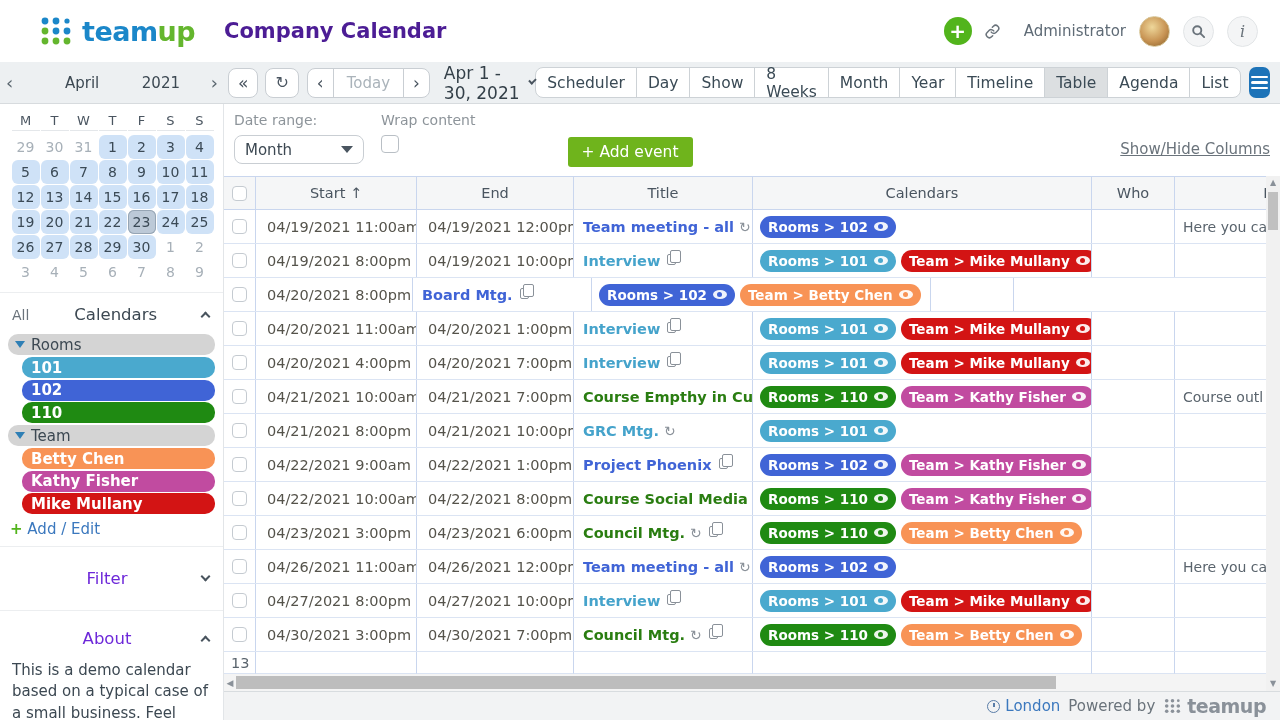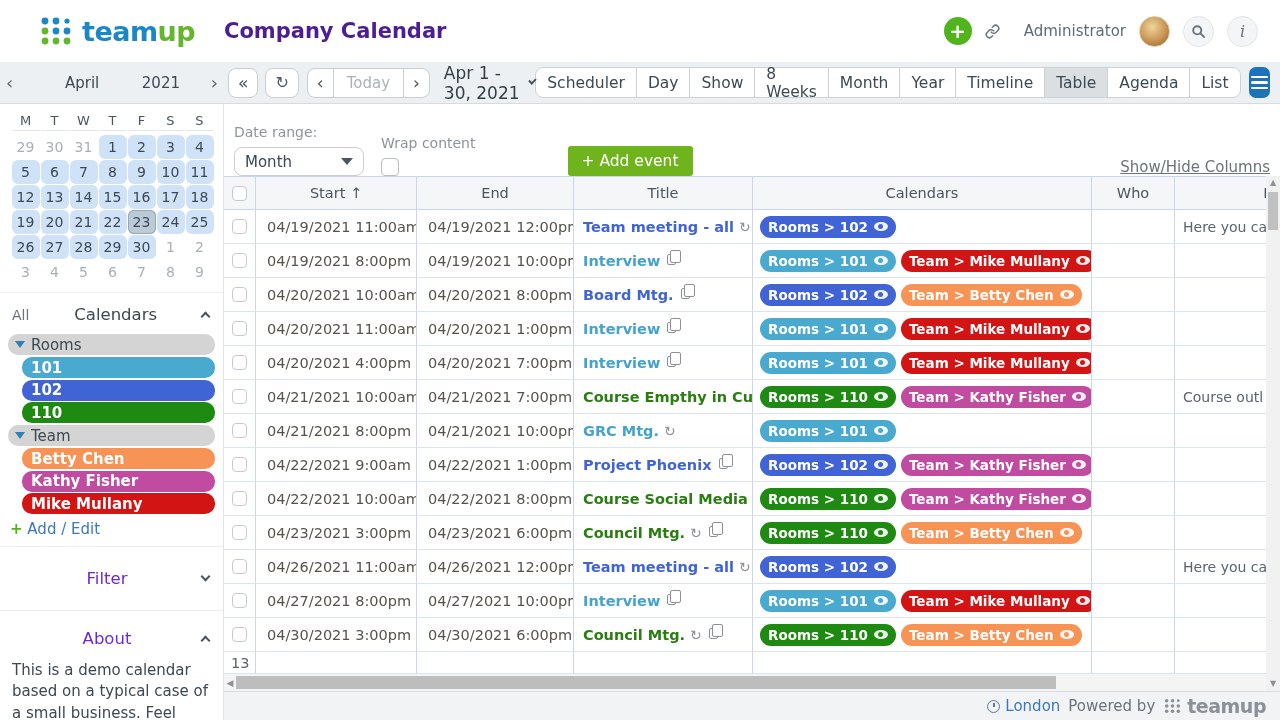--- a/index.html
+++ b/index.html
@@ -81,21 +81,21 @@
   .add-edit .lnk { color:#3b78be; }
 
   
   .side-sec { border-bottom:1px solid #eceef0; padding:14px 14px 14px 12px; }
   .sec-head { display:flex; align-items:center; }
   .sec-head .ttl { flex:1; text-align:center; font-size:16.5px; color:#6d28d9; }
   .about-text { margin-top:12px; font-size:15px; line-height:1.42; color:#3c4852; height:96px; overflow:hidden; }
   .about-text a, .lnk { color:#3b78be; text-decoration:none; }
 
   
-  .controls { height:72px; display:flex; align-items:flex-end; padding:8px 10px 0 10px; position:relative; flex-shrink:0; }
+  .controls { height:72px; display:flex; align-items:flex-start; padding:8px 10px 0 10px; position:relative; flex-shrink:0; }
   .ctl-label { color:#8d949a; font-size:14px; margin-bottom:7px; }
   .select-box { width:130px; height:29px; border:1px solid #c9ced3; border-radius:8px; background:#fff;
                 display:flex; align-items:center; padding:0 10px; font-size:15px; color:#3c4852; }
   .select-box .tri { margin-left:auto; width:0; height:0; border-left:6px solid transparent; border-right:6px solid transparent;
                      border-top:7px solid #4a5560; }
   .wrap-group { margin-left:17px; }
   .checkbox { width:18px; height:18px; border:1.5px solid #b9bfc5; border-radius:4px; background:#fff; margin-top:2px; }
   .add-event { margin-left:92px; margin-top:25px; background:#6fb41c; color:#fff; border:none; border-radius:3px;
                font-size:15.5px; padding:6px 14px; font-family:inherit; }
   .showhide { margin-left:auto; margin-top:28px; color:#6a737b; font-size:15px; text-decoration:underline; }
@@ -402,23 +402,20 @@
                     <span class="pupil" style="background: rgb(211, 20, 20);"></span>
                   </span></span>
               </div>
               <div class="tc col-who"></div>
               <div class="tc col-desc"></div>
             </div>
             <div class="trow clickable">
               <div class="tc col-check">
                 <span class="cb clickable"></span>
               </div>
-              <div class="tc col-start">
-                <span class="date-txt">04/20/2021 10:00am</span>
-              </div>
               <div class="tc col-end">
                 <span class="date-txt">04/20/2021 8:00pm</span>
               </div>
               <div class="tc col-title">
                 <span class="evt-title clickable" style="color: rgb(64, 100, 214);">Board Mtg.</span>
                 <span class="ic-copy"></span>
               </div>
               <div class="tc col-cals">
                 <span class="badge clickable" style="background: rgb(64, 100, 214);">Rooms &gt; 102<span class="eye">
                     <span class="pupil" style="background: rgb(64, 100, 214);"></span>
@@ -650,21 +647,21 @@
               <div class="tc col-desc"></div>
             </div>
             <div class="trow clickable">
               <div class="tc col-check">
                 <span class="cb clickable"></span>
               </div>
               <div class="tc col-start">
                 <span class="date-txt">04/30/2021 3:00pm</span>
               </div>
               <div class="tc col-end">
-                <span class="date-txt">04/30/2021 6:00pm</span>
+                <span class="date-txt">04/30/2021 7:00pm</span>
               </div>
               <div class="tc col-title">
                 <span class="evt-title clickable" style="color: rgb(42, 125, 17);">Council Mtg.</span>
                 <span class="ic-recur">↻</span>
                 <span class="ic-copy"></span>
               </div>
               <div class="tc col-cals">
                 <span class="badge clickable" style="background: rgb(31, 138, 18);">Rooms &gt; 110<span class="eye">
                     <span class="pupil" style="background: rgb(31, 138, 18);"></span>
                   </span></span>

